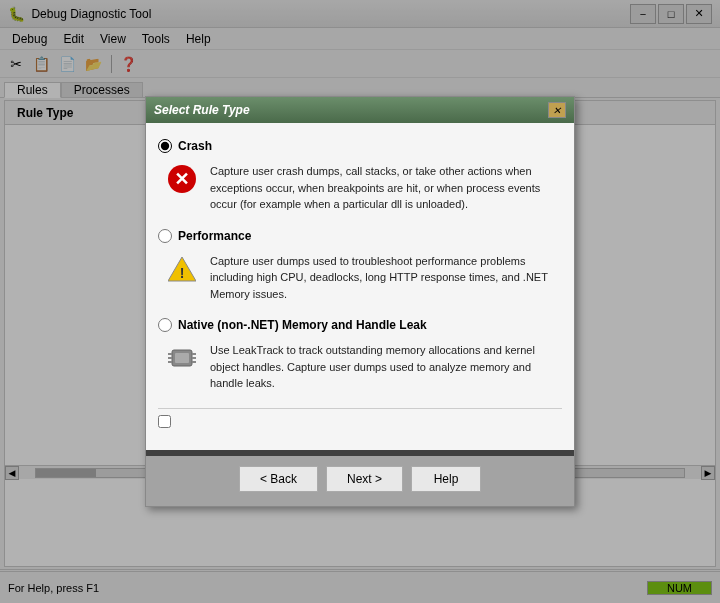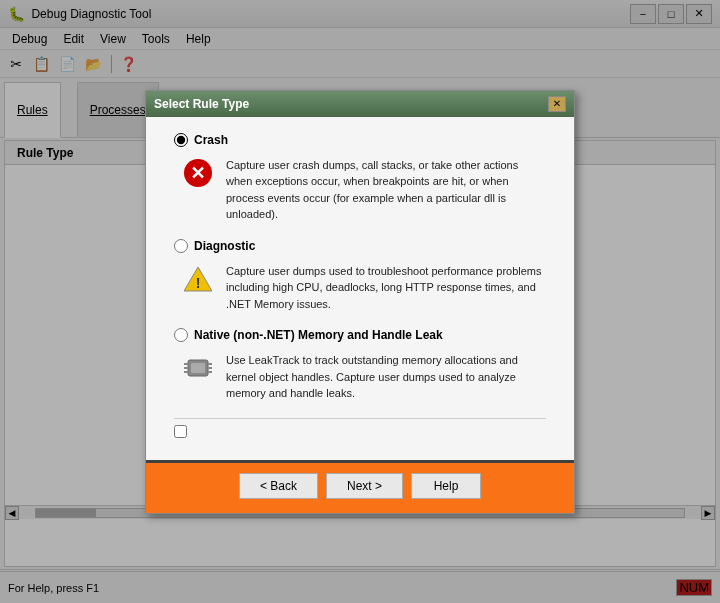--- a/index.html
+++ b/index.html
@@ -93,28 +93,27 @@
     }
 
     
     .tabs {
       background: #f0f0f0;
       display: flex;
       padding: 4px 4px 0;
       border-bottom: 1px solid #ccc;
     }
     .tab {
-      padding: 20px 12px;
+      padding: 0 12px;
       font-size: 12px;
       border: 1px solid #ccc;
       border-bottom: none;
       background: #e0e0e0;
       cursor: pointer;
-      margin-right: 16px;
-      text-decoration: underline;
+      margin-right: 0;
     }
     .tab.active {
       background: #fff;
       border-bottom: 1px solid #fff;
       margin-bottom: -1px;
       z-index: 1;
     }
 
     
     .table-header {
@@ -152,23 +151,23 @@
       background: #f0f0f0;
       border-top: 1px solid #ccc;
       display: flex;
       align-items: center;
       padding: 0 8px;
       justify-content: space-between;
     }
     .status-text { font-size: 11px; }
     .status-num {
       border: 1px solid #aaa;
-      padding: 0 2px;
-      font-size: 13px;
-      background: #b91c1c;
+      padding: 0 19px;
+      font-size: 11px;
+      background: #84cc16;
     }
 
     
     .modal-overlay {
       position: absolute;
       top: 0; left: 0; right: 0; bottom: 0;
       background: rgba(0,0,0,0.3);
       display: flex;
       align-items: center;
       justify-content: center;
@@ -184,41 +183,42 @@
       position: relative;
     }
 
     .modal-title-bar {
       background: linear-gradient(to bottom, #6b8e6b, #4a6a4a);
       height: 26px;
       display: flex;
       align-items: center;
       justify-content: space-between;
       padding: 0 8px;
+      font-style: italic;
     }
     .modal-title {
       color: #fff;
       font-size: 12px;
       font-weight: bold;
     }
     .modal-close-btn {
       width: 18px;
       height: 16px;
       background: #c0a050;
       border: 1px solid #888;
       color: #000;
       font-size: 10px;
       display: flex;
       align-items: center;
       justify-content: center;
       cursor: pointer;
     }
 
     .modal-body {
-      padding: 16px 28px;
+      padding: 16px 12px;
       background: #f5f5f5;
     }
 
     
     .radio-option {
       margin-bottom: 8px;
     }
     .radio-row {
       display: flex;
       align-items: center;
@@ -287,22 +287,22 @@
     .check-label {
       font-size: 11px;
     }
 
     
     .modal-footer {
       display: flex;
       justify-content: center;
       gap: 8px;
       padding: 10px 20px 14px;
-      background: #f97316;
-      border-top: 3px solid #404040;
+      background: #a3a3a3;
+      border-top: 6px solid #404040;
     }
     .modal-btn {
       padding: 4px 20px;
       font-size: 12px;
       background: #e8e8e8;
       border: 1px solid #aaa;
       cursor: pointer;
       min-width: 70px;
       height: 26px;
     }
@@ -439,21 +439,21 @@
             <div class="option-icon">
               <div class="icon-crash">✕</div>
             </div>
             <span class="option-text">Capture user crash dumps, call stacks, or take other actions when exceptions occur, when breakpoints are hit, or when process events occur (for example when a particular dll is unloaded).</span>
           </div>
         </div>
 
         <div class="radio-option">
           <div class="radio-row">
             <input type="radio" class="radio-input" name="rule_type" style="">
-            <span class="radio-label">Diagnostic</span>
+            <span class="radio-label">Performance</span>
           </div>
           <div class="option-detail">
             <div class="option-icon">
               <div style="position:relative;width:28px;height:28px;display:flex;align-items:center;justify-content:center;">
                 <svg width="28" height="28" viewBox="0 0 28 28">
                   <polygon points="14,2 28,26 0,26" fill="#f0c000" stroke="#888" stroke-width="1"></polygon>
                   <text x="14" y="23" text-anchor="middle" font-size="14" font-weight="bold" fill="#333">!</text>
                 </svg>
               </div>
             </div>

